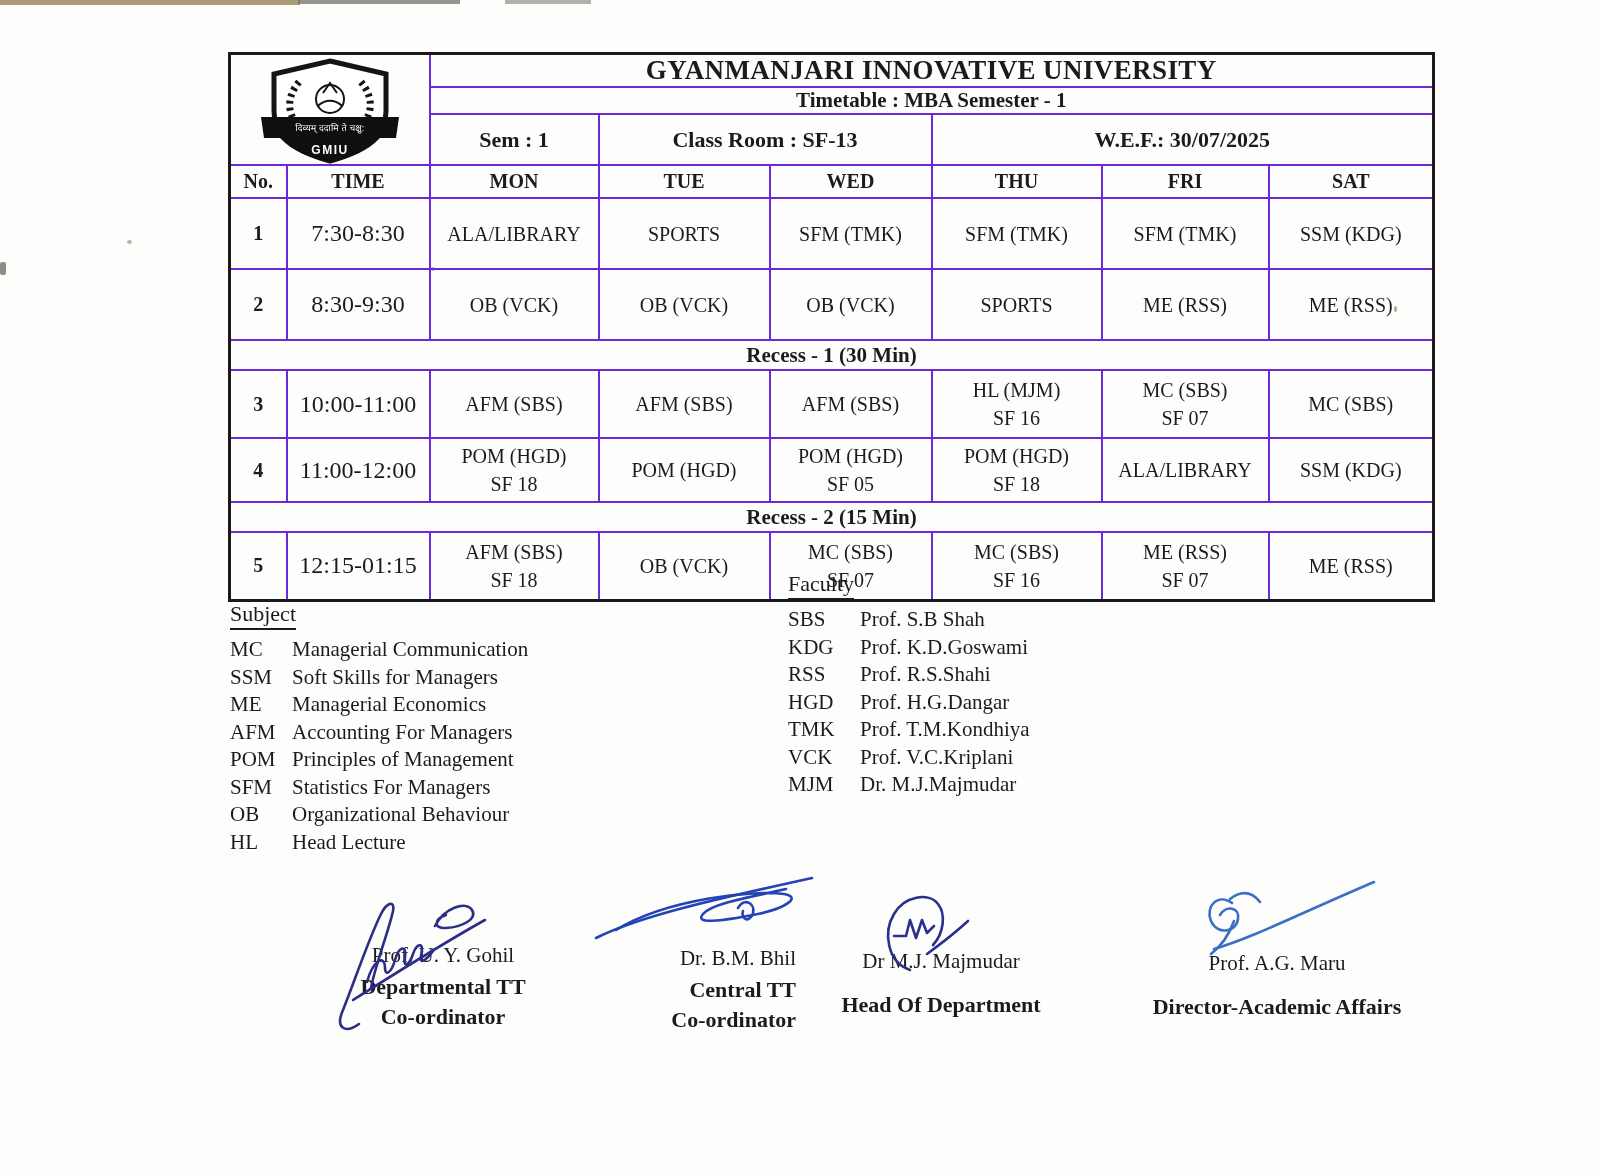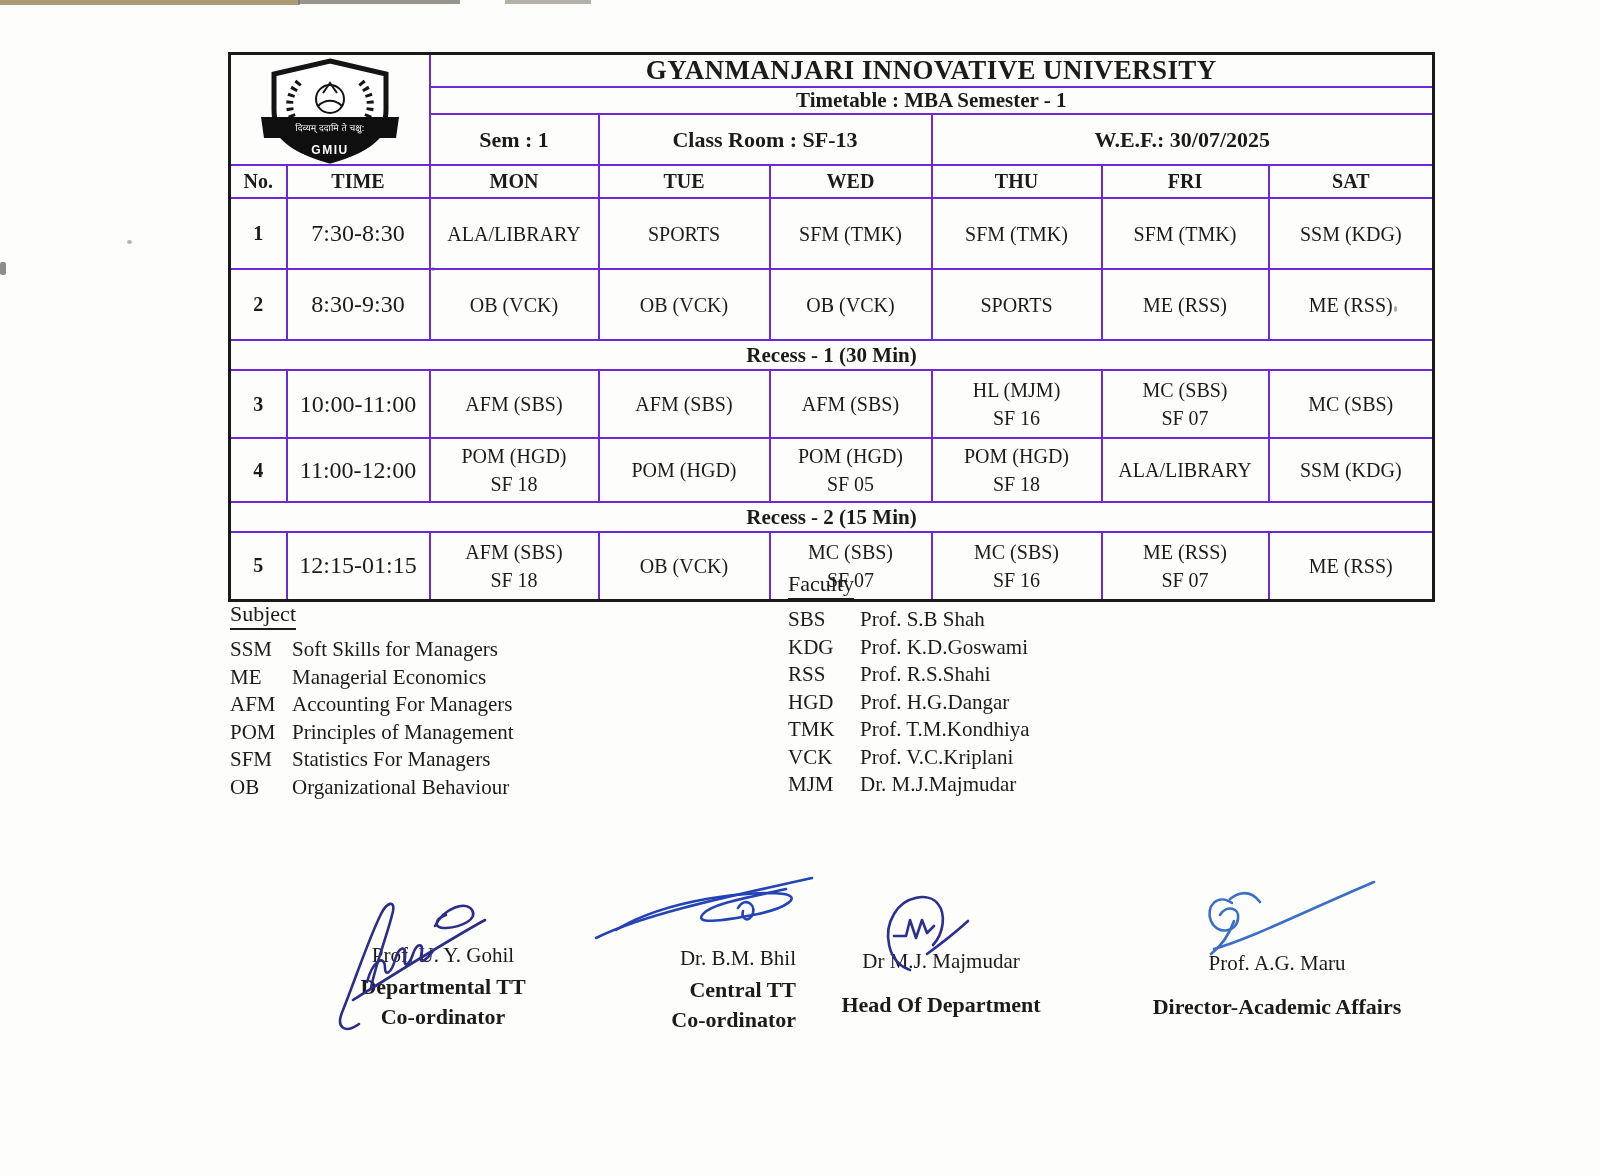--- a/index.html
+++ b/index.html
@@ -267,20 +267,24 @@
           <span class="l"></span>
         </td>
   </tr>
 </tbody>
   </table>
 
 <div class="legend" style="left:230px;top:601px;">
   <span class="legend-heading">Subject</span>
   <div class="legend-list">
     <div class="legend-row">
+        <span class="legend-abbr sub-abbr">MC</span>
+        <span>Managerial Communication</span>
+      </div>
+    <div class="legend-row">
         <span class="legend-abbr sub-abbr">SSM</span>
         <span>Soft Skills for Managers</span>
       </div>
     <div class="legend-row">
         <span class="legend-abbr sub-abbr">ME</span>
         <span>Managerial Economics</span>
       </div>
     <div class="legend-row">
         <span class="legend-abbr sub-abbr">AFM</span>
         <span>Accounting For Managers</span>
@@ -289,20 +293,24 @@
         <span class="legend-abbr sub-abbr">POM</span>
         <span>Principles of Management</span>
       </div>
     <div class="legend-row">
         <span class="legend-abbr sub-abbr">SFM</span>
         <span>Statistics For Managers</span>
       </div>
     <div class="legend-row">
         <span class="legend-abbr sub-abbr">OB</span>
         <span>Organizational Behaviour</span>
+      </div>
+    <div class="legend-row">
+        <span class="legend-abbr sub-abbr">HL</span>
+        <span>Head Lecture</span>
       </div>
   </div>
 </div>
 
 <div class="legend" style="left:788px;top:571px;">
   <span class="legend-heading">Faculty</span>
   <div class="legend-list">
     <div class="legend-row">
         <span class="legend-abbr fac-abbr">SBS</span>
         <span>Prof. S.B Shah</span>

